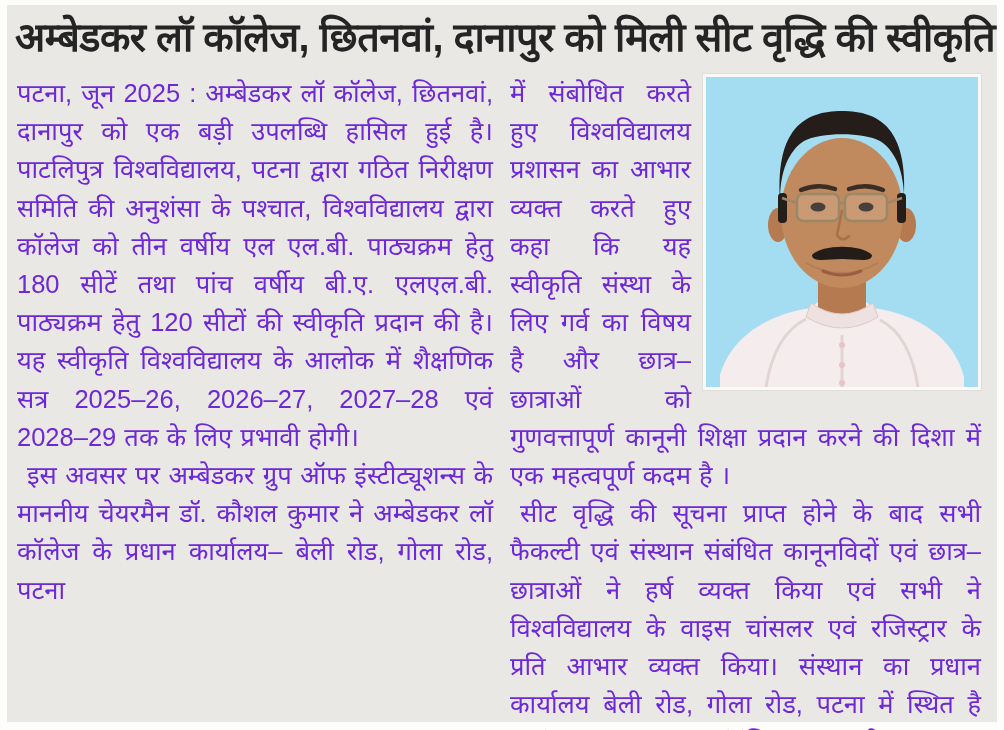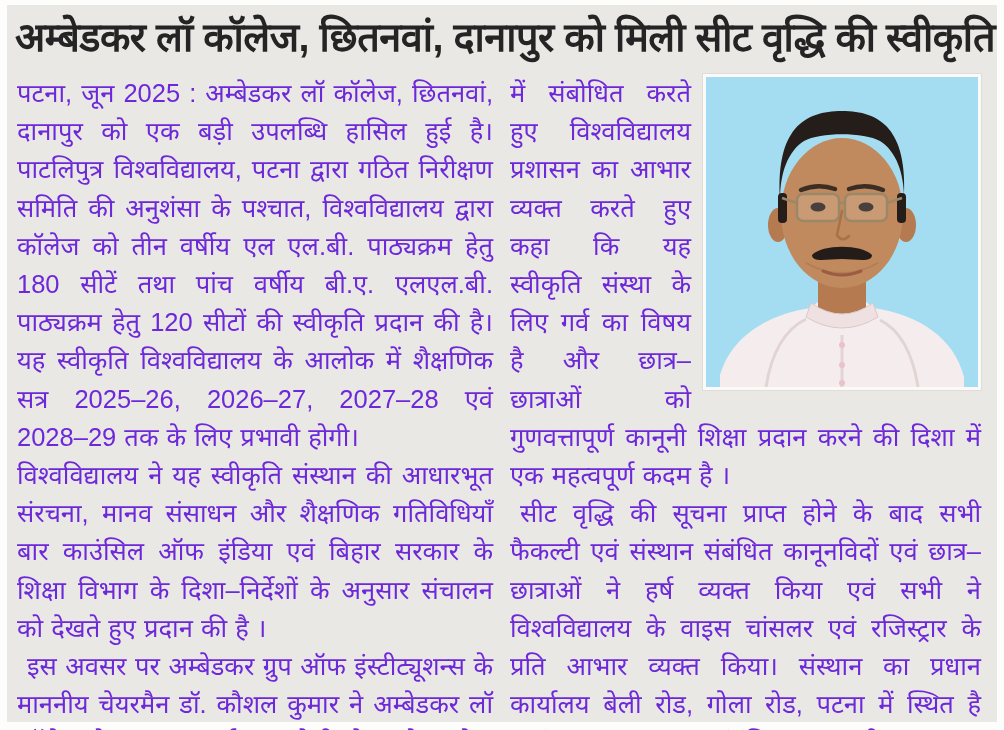--- a/index.html
+++ b/index.html
@@ -72,21 +72,20 @@
 
 <div class="page">
   <div class="paper">
 
     <h1 class="headline">अम्बेडकर लॉ कॉलेज, छितनवां, दानापुर को मिली सीट वृद्धि की स्वीकृति</h1>
 
     <div class="columns">
 
       <div class="col-left body-text">
         <p>पटना, जून 2025 :  अम्बेडकर लॉ कॉलेज, छितनवां, दानापुर को एक बड़ी उपलब्धि हासिल हुई है। पाटलिपुत्र विश्वविद्यालय, पटना द्वारा गठित निरीक्षण समिति की अनुशंसा के पश्चात, विश्वविद्यालय द्वारा कॉलेज को तीन वर्षीय एल एल.बी. पाठ्यक्रम हेतु 180 सीटें तथा पांच वर्षीय बी.ए. एलएल.बी. पाठ्यक्रम हेतु 120 सीटों की स्वीकृति प्रदान की है। यह स्वीकृति विश्वविद्यालय के आलोक में शैक्षणिक सत्र 2025–26, 2026–27, 2027–28 एवं 2028–29 तक के लिए प्रभावी होगी।</p>
-        <p>विश्वविद्यालय ने यह स्वीकृति संस्थान की आधारभूत संरचना, मानव संसाधन और शैक्षणिक गतिविधियाँ बार काउंसिल ऑफ इंडिया एवं बिहार सरकार के शिक्षा विभाग के दिशा–निर्देशों के अनुसार संचालन को देखते हुए प्रदान की है ।</p>
         <p class="indented">इस अवसर पर अम्बेडकर ग्रुप ऑफ इंस्टीट्यूशन्स के माननीय चेयरमैन डॉ. कौशल कुमार ने अम्बेडकर लॉ कॉलेज के प्रधान कार्यालय– बेली रोड, गोला रोड, पटना</p>
       </div>
 
       <div class="col-right body-text clearfix">
 
         <div class="photo-frame">
           <svg width="272" height="310" viewBox="0 0 272 310">
 
             <rect x="0" y="0" width="272" height="310" fill="#a4ddf2"></rect>
 

